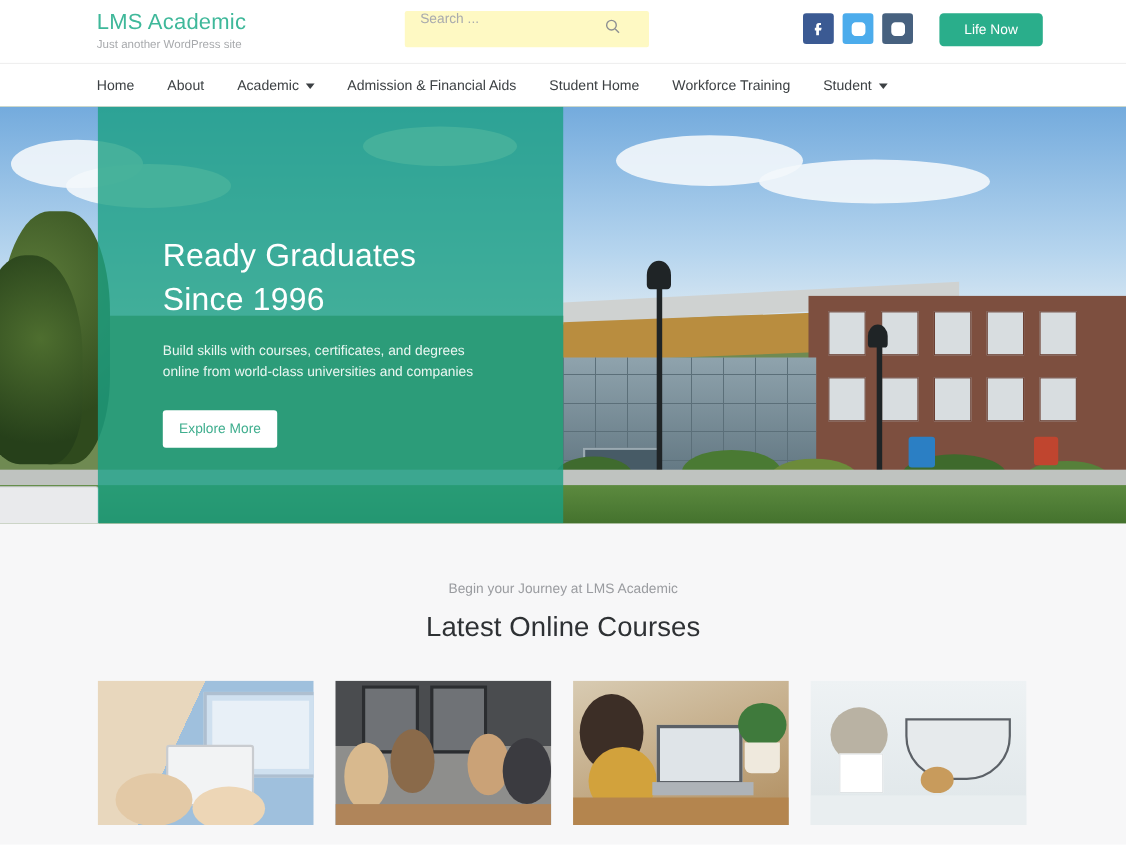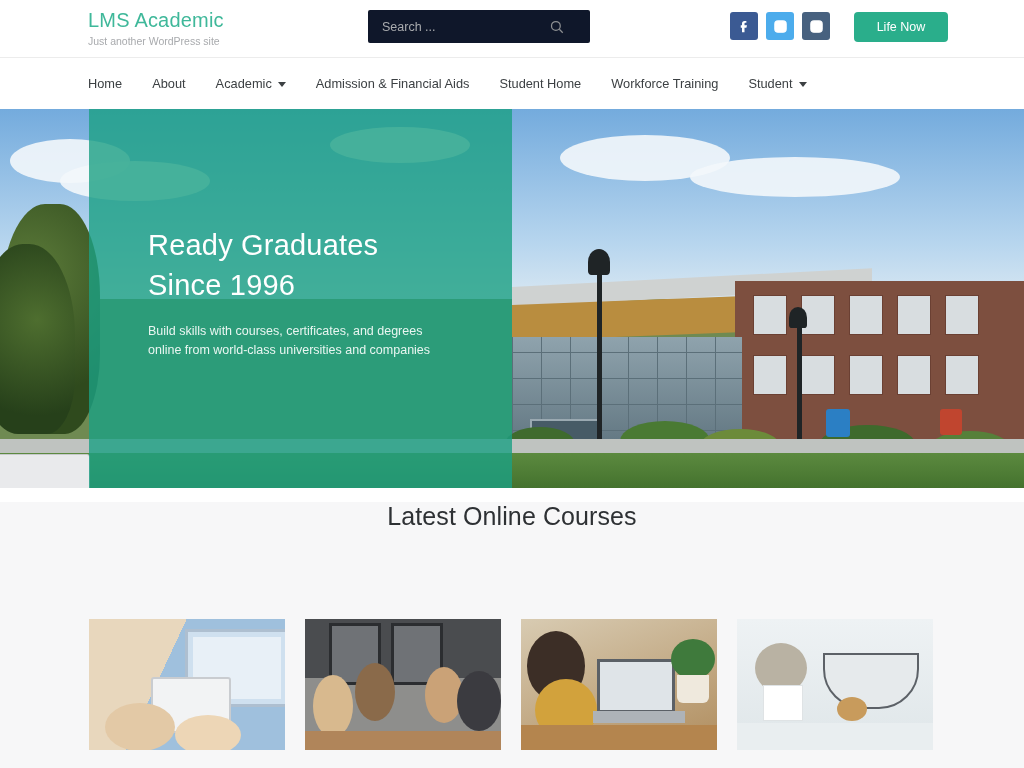--- a/index.html
+++ b/index.html
@@ -18,22 +18,22 @@
   .brand-title{
     font-size:20px; color:#3fb89a; font-weight:400;
     letter-spacing:.2px; line-height:24px;text-align:center;
   }
   .brand-sub{
     font-size:10.5px; color:#a8aaad; margin-top:3px; line-height:12px;
   }
 
   .searchbox{
     position:absolute; left:368px; top:10px;
-    width:222px; height:33px; background:#0f172a;
-    border-radius:2px; display:flex; align-items:center;
+    width:222px; height:33px; background:#fef9c3;
+    border-radius:2px; display:flex; align-items:flex-start;
   }
   .searchbox input{
     border:none; outline:none; background:transparent;
     font-family:"Liberation Sans", sans-serif;
     font-size:12.5px; color:#8d8f92; padding-left:14px; width:175px;
   }
   .searchbox input::placeholder{ color:#a9abae; }
   .search-ico{
     width:26px; height:26px; display:flex;
     align-items:center; justify-content:center; color:#8d8f92;
@@ -51,21 +51,21 @@
     position:absolute; left:854px; top:12px;
     width:94px; height:30px; border-radius:4px;
     background:#2aae8b; color:#ffffff; border:none;
     font-family:"Liberation Sans", sans-serif;
     font-size:12.5px; cursor:pointer;
     display:flex; align-items:center; justify-content:center;
   }
 
   
   .navbar{
-    height:52px; width:1024px; background:#ffffff;
+    height:40px; width:1024px; background:#ffffff;
     border-top:1px solid #ececec;
     display:flex; align-items:center; padding-left:88px;
   }
   .nav-item{
     font-size:12.8px; color:#3c4043; margin-right:30px;
     display:flex; align-items:center; gap:6px; cursor:pointer;
     white-space:nowrap;
   }
   .caret{
     width:0; height:0; border-left:4px solid transparent;
@@ -306,24 +306,26 @@
 
   <div class="hero-overlay"></div>
 
   <div class="hero-content">
     <h1 class="hero-title">
       <br>
       <span>Ready Graduates</span><br>
       <span>Since 1996</span>
     </h1>
     <p class="hero-sub">Build skills with courses, certificates, and degrees online from world-class universities and companies</p>
+    <button class="explore-btn">Explore More</button>
   </div>
 </section>
 
 <section class="courses">
+  <div class="eyebrow">Begin your Journey at LMS Academic</div>
   <h2 class="sec-title">Latest Online Courses</h2>
 </section>
 
 <div class="cards">
   <div class="card c1">
     <div class="rect" style="left:96px; top:10px; width:104px; height:78px; background:#cfe0ef; border:3px solid #aebfd0;"></div>
     <div class="rect" style="left:104px; top:18px; width:88px; height:62px; background:#e8f0f7;"></div>
     <div class="rect" style="left:62px;  top:58px; width:80px; height:56px; background:#f2f3f4; border:2px solid #c9ccd0; border-radius:3px;"></div>
     <div class="blob" style="left:16px;  top:84px; width:70px; height:48px; background:#e3c9a6;"></div>
     <div class="blob" style="left:86px;  top:96px; width:66px; height:40px; background:#edd6b6;"></div>

